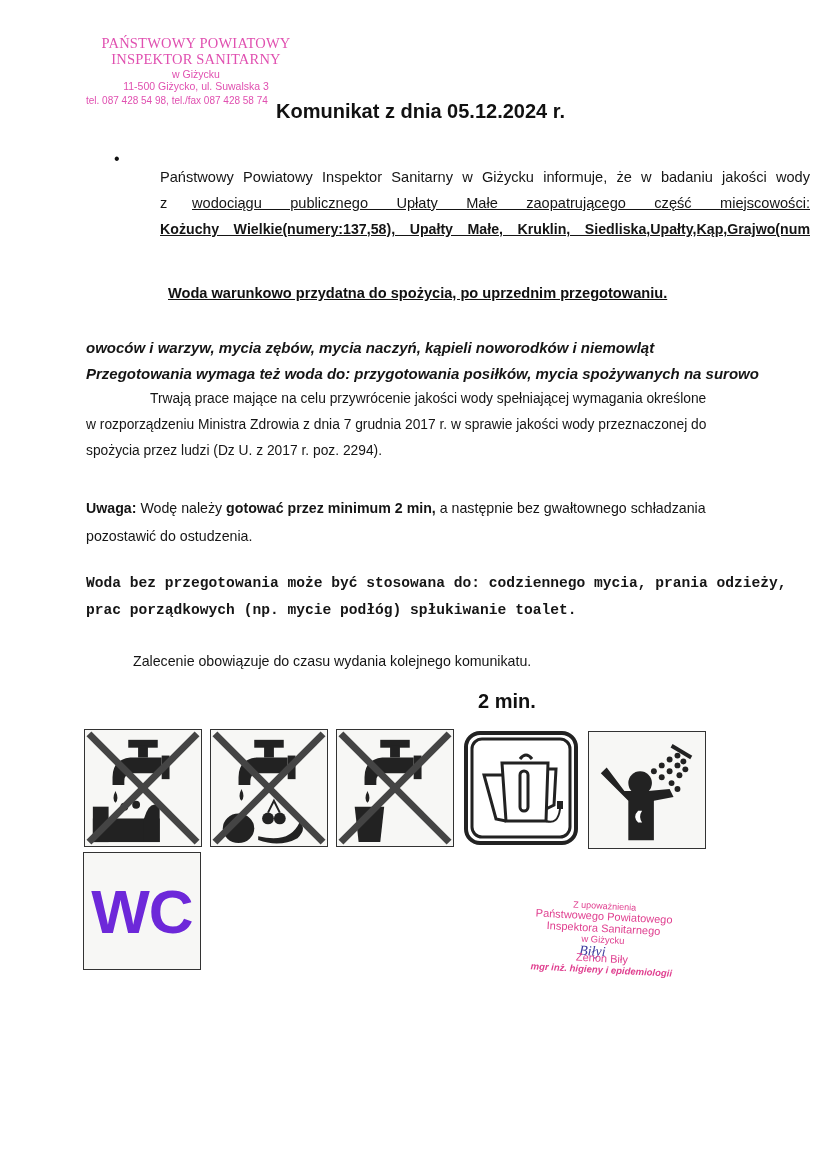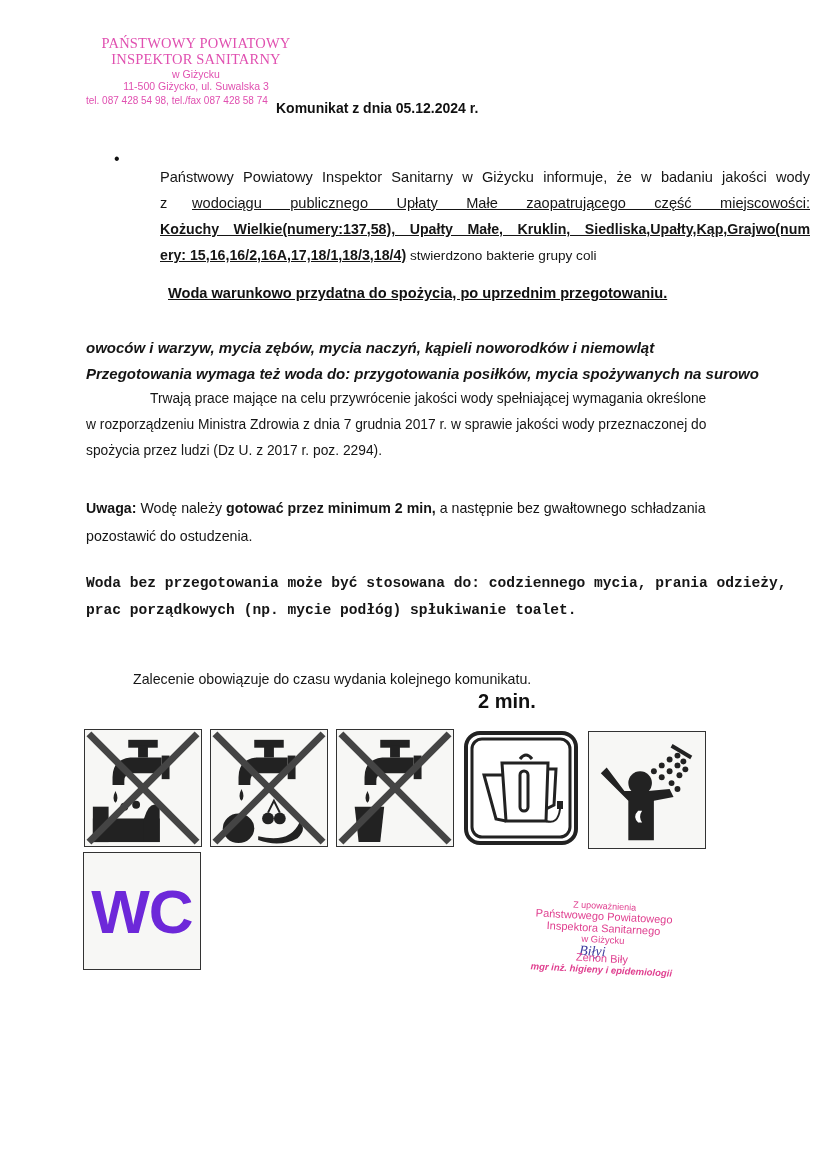--- a/index.html
+++ b/index.html
@@ -1,21 +1,21 @@
 <!DOCTYPE html>
 <html><head>
 <meta charset="utf-8">
 <style>
   html, body { margin:0; padding:0; }
   body { width:826px; height:1169px; background:#ffffff; position:relative; overflow:hidden; font-family:"Liberation Sans", sans-serif; color:#111; }
   .abs { position:absolute; }
   .stamp { color:#e050b0; text-align:center; line-height:1.05; }
   .stamp .serif { font-family:"Liberation Serif", serif; font-size:14.5px; letter-spacing:0.2px; }
   .stamp .sans { font-family:"Liberation Sans", sans-serif; font-size:10.5px; }
-  .title { left:276px; top:100px; font-size:14px; font-weight:bold; color:#111; white-space:nowrap; }
+  .title { left:276px; top:100px; font-size:20px; font-weight:bold; color:#111; white-space:nowrap; }
   .bullet-dot { left:114px; top:150px; font-size:16px; }
   .para { font-size:14.6px; line-height:26px; color:#151515; }
   .just { text-align:justify; text-align-last:justify; white-space:nowrap; }
   .u { text-decoration:underline; }
   .b { font-weight:bold; }
   .i { font-style:italic; }
   .box { position:absolute; width:118px; height:118px; border:1.5px solid #333; background:#f7f7f5; box-sizing:border-box; overflow:hidden; }
   .box svg { width:100%; height:100%; display:block; }
   .sig { color:#e04090; text-align:center; line-height:1.05; }
 </style>
@@ -33,23 +33,20 @@
 <div class="abs title">Komunikat z dnia 05.12.2024 r.</div>
 
 <div class="abs bullet-dot">•</div>
 <div class="abs para" style="left:136px; top:164px; width:650px;margin-left:24px;">
   <div class="just">Państwowy Powiatowy Inspektor Sanitarny w Giżycku informuje, że w badaniu jakości wody</div>
   <div style="display:flex; width:650px;">
     <span style="width:32px;">z</span>
     <span class="u just" style="flex:1;">wodociągu publicznego Upłaty Małe zaopatrującego część miejscowości:</span>
   </div>
   <div class="b u just" style="font-size:14.2px;">Kożuchy Wielkie(numery:137,58), Upałty Małe, Kruklin, Siedliska,Upałty,Kąp,Grajwo(num</div>
-  <div>
-    <span class="b u" style="font-size:14.2px;">ery: 15,16,16/2,16A,17,18/1,18/3,18/4)</span><span style="font-size:13.6px;"> stwierdzono bakterie grupy coli</span>
-  </div>
 </div>
 
 <div class="abs b u" style="left:168px; top:285px; font-size:14.6px;">Woda warunkowo przydatna do spożycia, po uprzednim przegotowaniu.</div>
 
 <div class="abs para b i" style="left:86px; top:335px; font-size:15px; line-height:26px;">
   <div>owoców i warzyw, mycia zębów, mycia naczyń, kąpieli noworodków i niemowląt</div>
   <div>Przegotowania wymaga też woda do: przygotowania posiłków, mycia spożywanych na surowo</div>
 </div>
 
 <div class="abs para" style="left:86px; top:386px; font-size:13.8px; line-height:26px;">
@@ -63,21 +60,21 @@
     <span class="b">Uwaga:</span><span> Wodę należy </span><span class="b">gotować przez minimum 2 min,</span><span> a następnie bez gwałtownego schładzania</span>
   </div>
   <div>pozostawić do ostudzenia.</div>
 </div>
 
 <div class="abs para b" style="left:86px; top:570px; font-size:14.6px; line-height:27px;font-family:Liberation Mono, monospace;">
   <div>Woda bez przegotowania może być stosowana do: codziennego mycia, prania odzieży,</div>
   <div>prac porządkowych (np. mycie podłóg)  spłukiwanie toalet.</div>
 </div>
 
-<div class="abs para" style="left:133px; top:648px; font-size:14.2px;margin-top:18px;">Zalecenie obowiązuje do czasu wydania kolejnego komunikatu.</div>
+<div class="abs para" style="left:133px; top:648px; font-size:14.2px;">Zalecenie obowiązuje do czasu wydania kolejnego komunikatu.</div>
 
 <div class="abs b" style="left:478px; top:690px; font-size:20px;">2 min.</div>
 
 <div class="box" style="left:84px; top:729px;">
   <svg viewBox="0 0 118 118">
     <rect x="44" y="10" width="30" height="8" fill="#222"></rect>
     <rect x="54" y="16" width="10" height="12" fill="#222"></rect>
     <path d="M28 48 Q28 30 46 28 L78 28 L78 44 L48 44 Q40 44 40 52 L40 56 L28 56 Z" fill="#222"></path>
     <rect x="78" y="26" width="8" height="24" fill="#222"></rect>
     <path d="M31 62 Q27 70 31 74 Q35 70 31 62 Z" fill="#222"></path>

